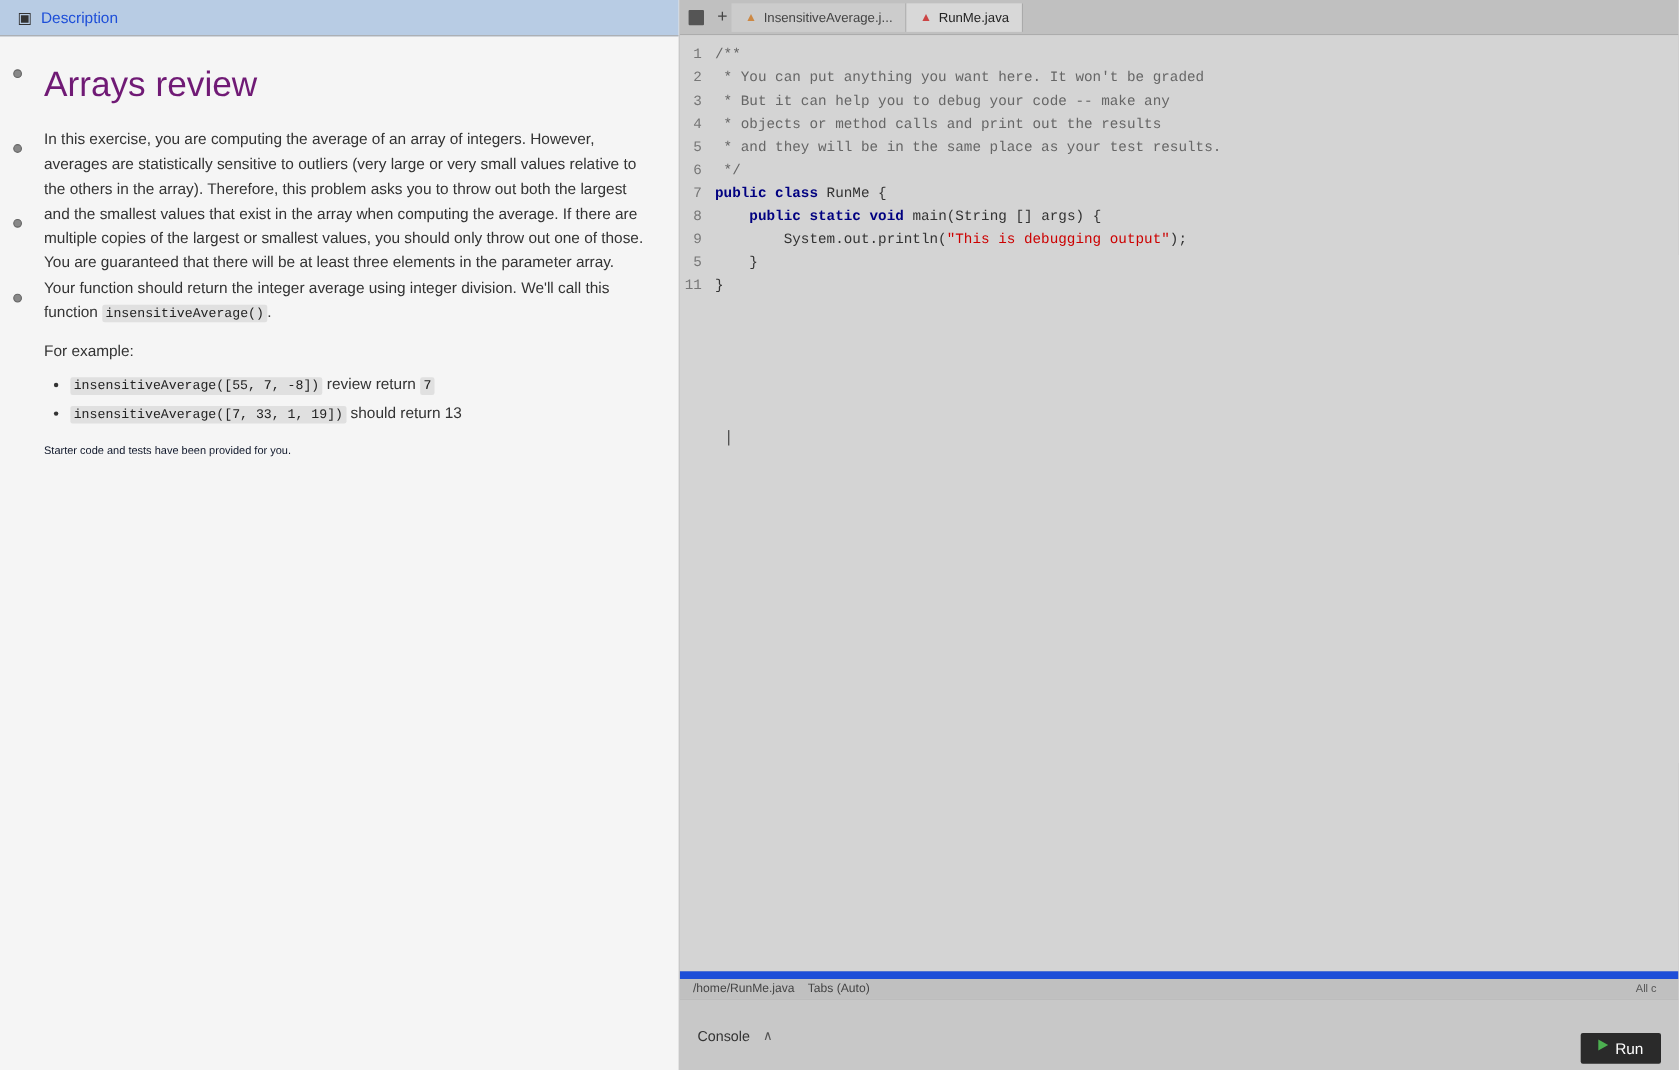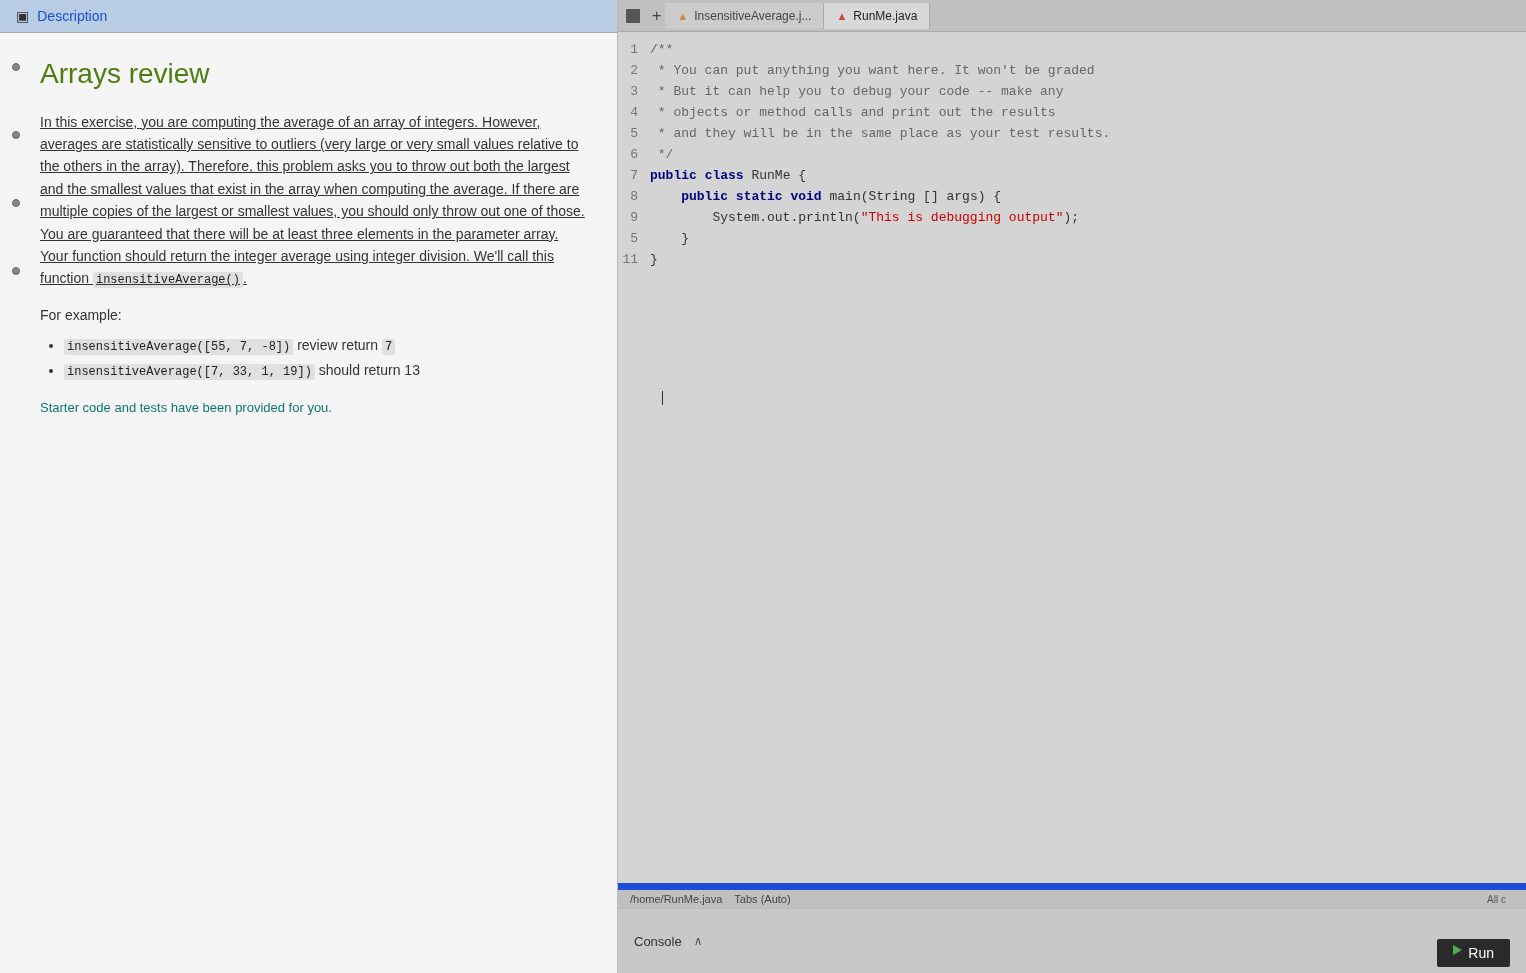--- a/index.html
+++ b/index.html
@@ -69,33 +69,32 @@
 
     .sidebar-dot {
       width: 8px;
       height: 8px;
       border-radius: 50%;
       background: #888;
       border: 1px solid #666;
     }
 
     .page-title {
-      font-size: 28px;
+      font-size: 32px;
       font-weight: 400;
-      color: #4d7c0f;
+      color: #701a75;
       margin-bottom: 20px;
       line-height: 1.2;
     }
 
     .description-text {
       font-size: 14px;
       color: #333;
       line-height: 1.6;
       margin-bottom: 16px;
-      text-decoration: underline;
     }
 
     .for-example {
       font-size: 14px;
       color: #333;
       margin-bottom: 10px;
     }
 
     .examples-list {
       list-style: disc;
@@ -112,22 +111,22 @@
     .inline-code {
       font-family: 'Courier New', Courier, monospace;
       font-size: 12px;
       background: #e0e0e0;
       padding: 1px 3px;
       border-radius: 2px;
       color: #222;
     }
 
     .starter-text {
-      font-size: 13px;
-      color: #0f766e;
+      font-size: 10px;
+      color: #0f172a;
     }
 
     
     .right-panel {
       flex: 1;
       background: #d0d0d0;
       display: flex;
       flex-direction: column;
       overflow: hidden;
     }

